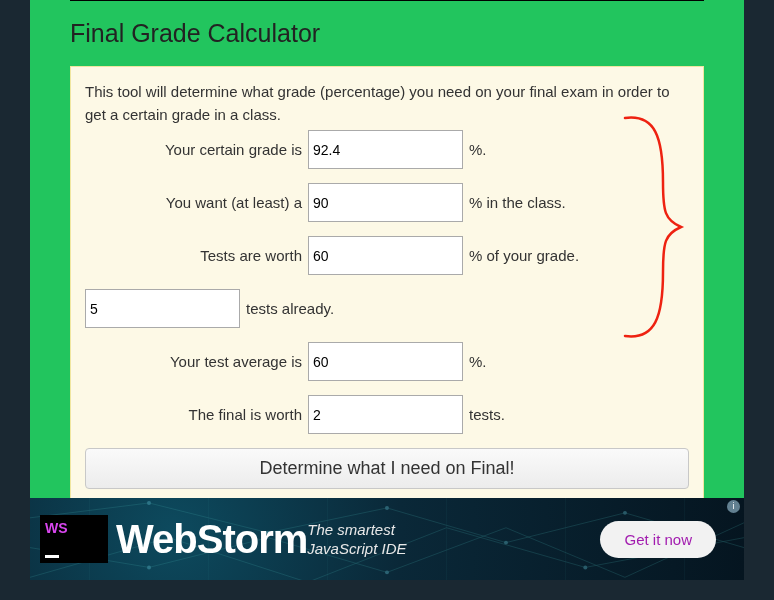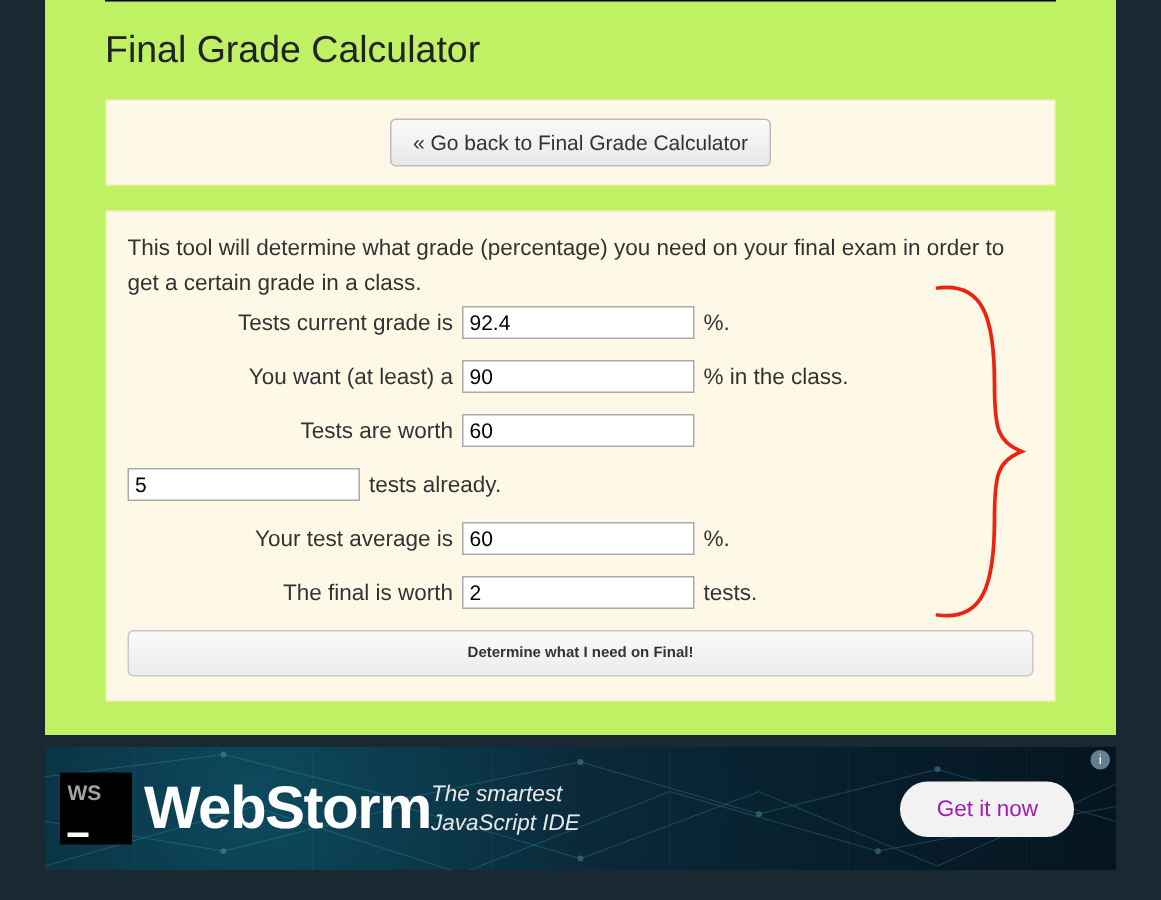--- a/index.html
+++ b/index.html
@@ -8,21 +8,21 @@
     background: #1a2832;
     font-family: Arial, Helvetica, sans-serif;
     font-size: 15px;
     color: #333;
     width: 774px;
     height: 600px;
     overflow: hidden;
     position: relative;
   }
   .page {
-    background: #bef264;
+    background: #22c55e;
     margin: 0 30px;
     padding: 0 40px 20px 40px;
     min-height: 490px;
     position: relative;
   }
   .hr-top {
     border: none;
     border-top: 1px solid #000;
     margin: 0 0 18px 0;
   }
@@ -65,44 +65,43 @@
     align-items: center;
     margin-bottom: 14px;
   }
   .form-row .lbl {
     flex: 0 0 223px;
     text-align: right;
     padding-right: 6px;
   }
   .form-row input[type="text"] {
     width: 155px;
-    height: 22px;
+    height: 39px;
     border: 1px solid #aaa;
     font-family: inherit;
     font-size: 14px;
     padding: 1px 4px;
     background: #fff;
   }
   .form-row .suffix {
     padding-left: 6px;
   }
   .submit-wrap {
     margin-top: 8px;
   }
   .submit-btn {
     width: 100%;
     background: linear-gradient(#fafafa, #ececec);
     border: 1px solid #c8c8c8;
     border-radius: 4px;
     padding: 9px;
-    font-size: 10px;
+    font-size: 18px;
     color: #333;
     cursor: pointer;
     font-family: inherit;
-    font-weight: bold;
   }
   .red-brace {
     position: absolute;
     top: 45px;
     right: 18px;
     width: 70px;
     height: 230px;
     pointer-events: none;
   }
   
@@ -117,24 +116,24 @@
     display: flex;
     align-items: center;
     padding-left: 10px;
   }
   .ad .mesh {
     position: absolute;
     inset: 0;
     opacity: 0.35;
   }
   .ad .ws-logo {
-    width: 48px;
+    width: 68px;
     height: 48px;
     background: #000;
-    color: #a3a3a3;
+    color: #d946ef;
     font-weight: bold;
     font-size: 14px;
     display: flex;
     flex-direction: column;
     justify-content: space-between;
     padding: 5px;
     z-index: 2;
     margin-right: 8px;
   }
   .ad .ws-logo .ul { width: 14px; height: 3px; background: #fff; }
@@ -181,42 +180,40 @@
     z-index: 3;
   }
 </style>
 </head>
 <body>
 
 <div class="page">
   <hr class="hr-top">
   <h1 class="title">Final Grade Calculator</h1>
 
-  <div class="back-box">
-    <button class="btn">« Go back to Final Grade Calculator</button>
-  </div>
 
   <div class="form-box">
     <p class="intro">This tool will determine what grade (percentage) you need on your final exam in order to get a certain grade in a class.</p>
 
     <div class="form-row">
-      <span class="lbl">Tests current grade is</span>
+      <span class="lbl">Your certain grade is</span>
       <input type="text" value="92.4" style="">
       <span class="suffix">%.</span>
     </div>
 
     <div class="form-row">
       <span class="lbl">You want (at least) a</span>
       <input type="text" value="90" style="">
       <span class="suffix">% in the class.</span>
     </div>
 
     <div class="form-row">
       <span class="lbl">Tests are worth</span>
       <input type="text" value="60" style="">
+      <span class="suffix">% of your grade.</span>
     </div>
 
     <div class="form-row">
       <input type="text" value="5" style="">
       <span class="suffix">tests already.</span>
     </div>
 
     <div class="form-row">
       <span class="lbl">Your test average is</span>
       <input type="text" value="60" style="">

